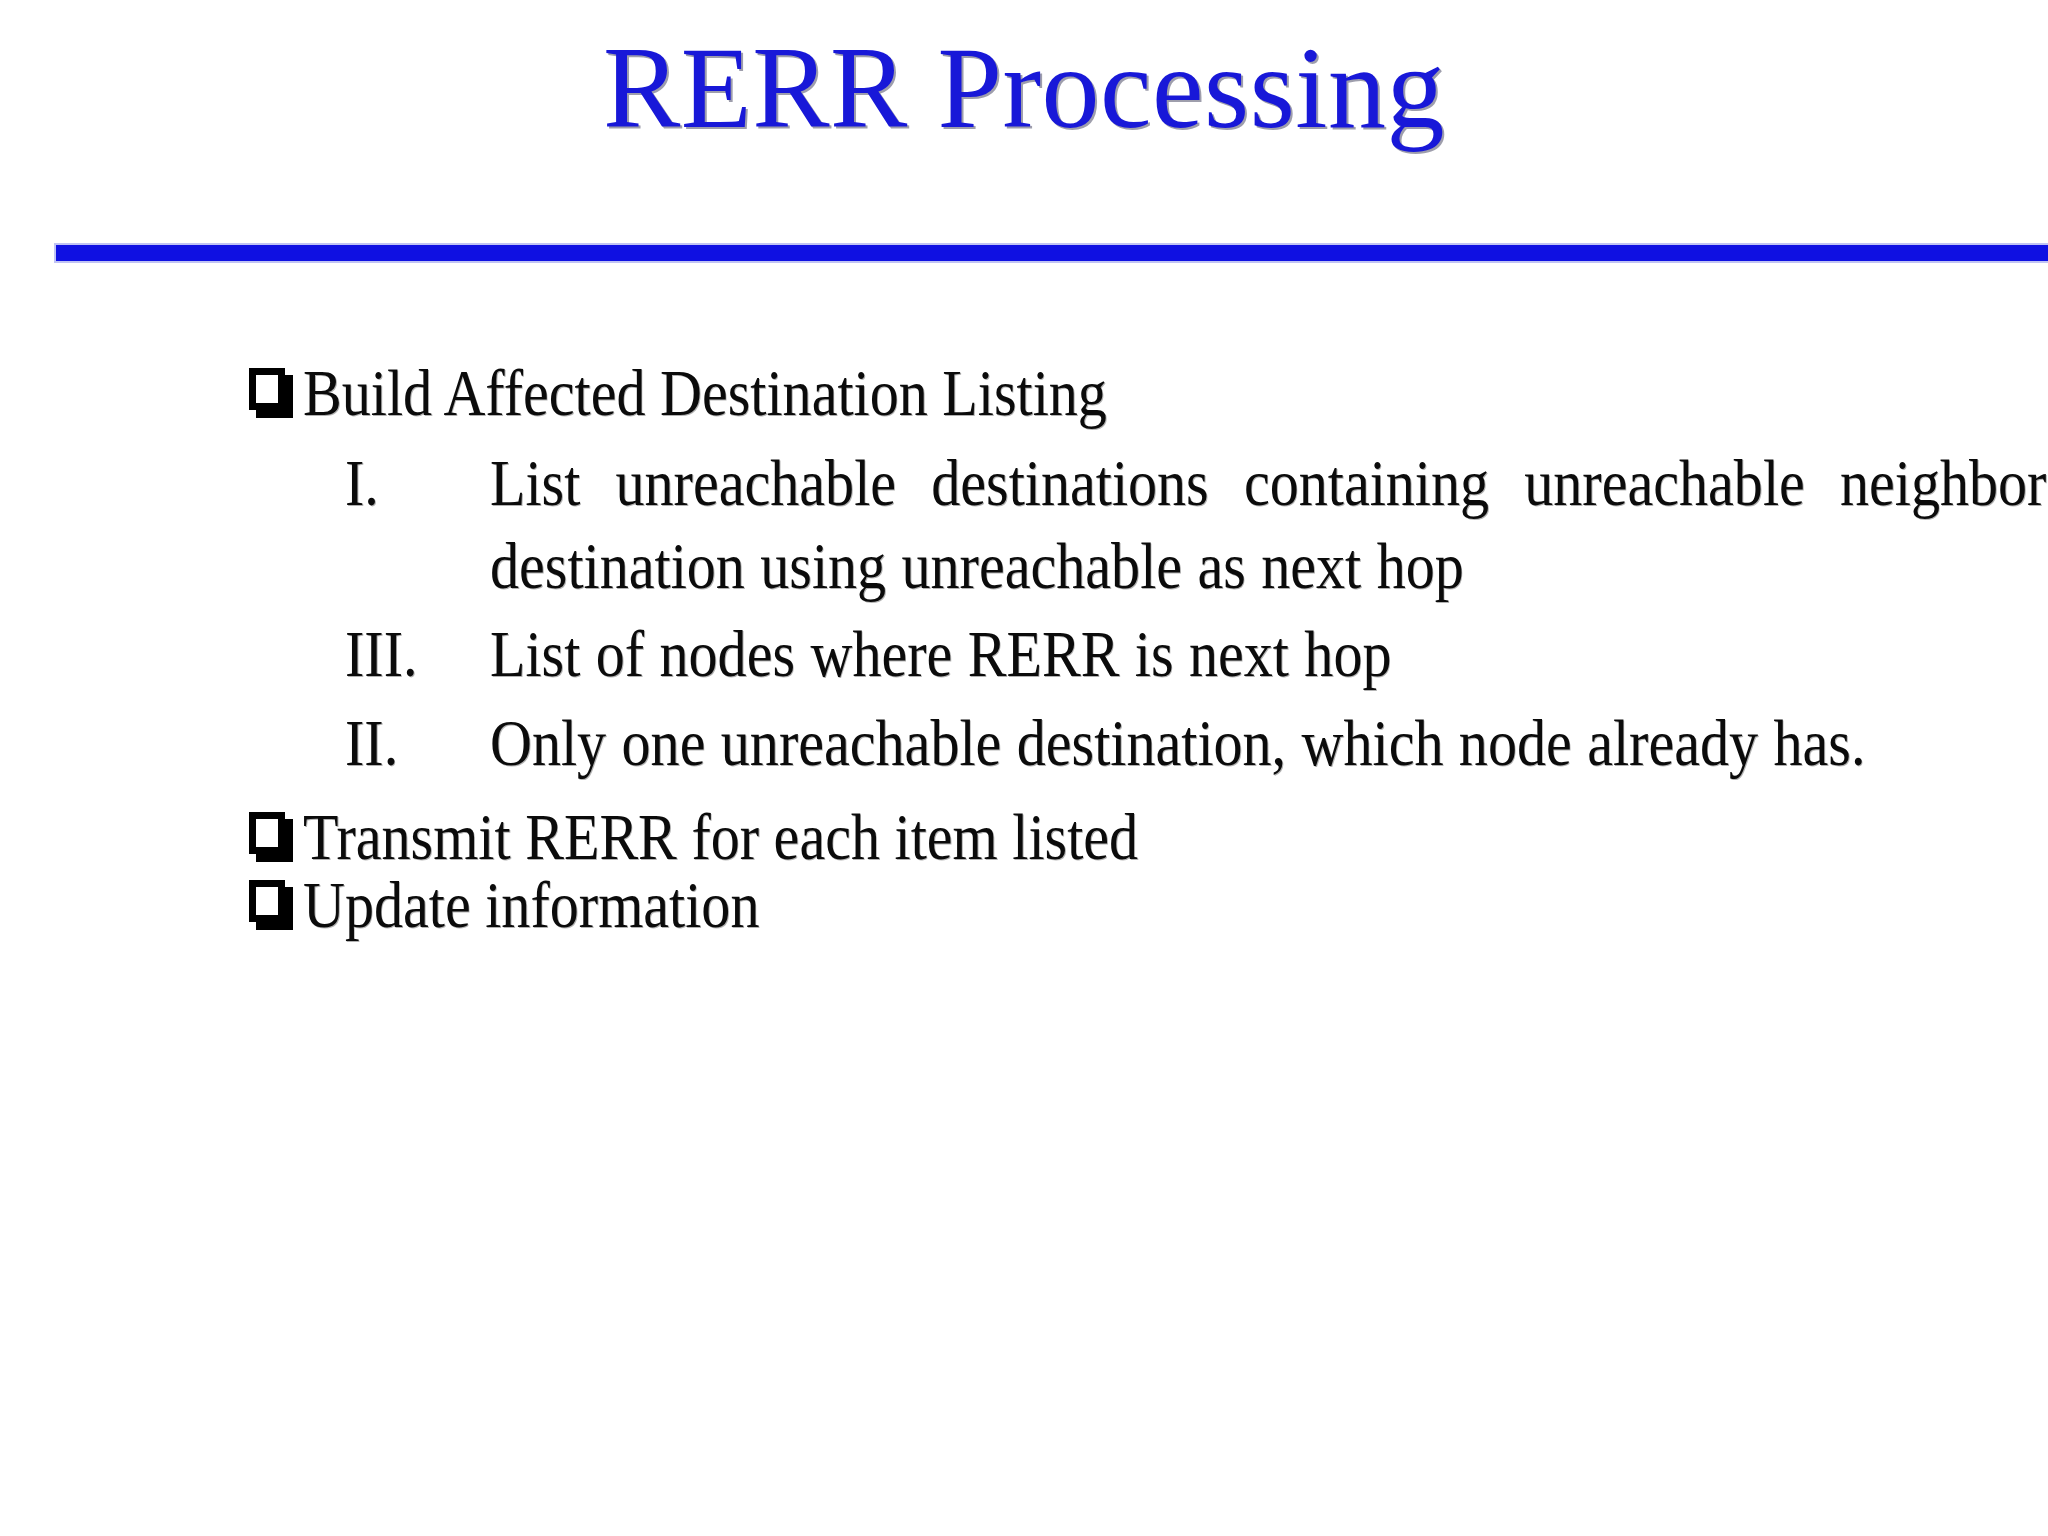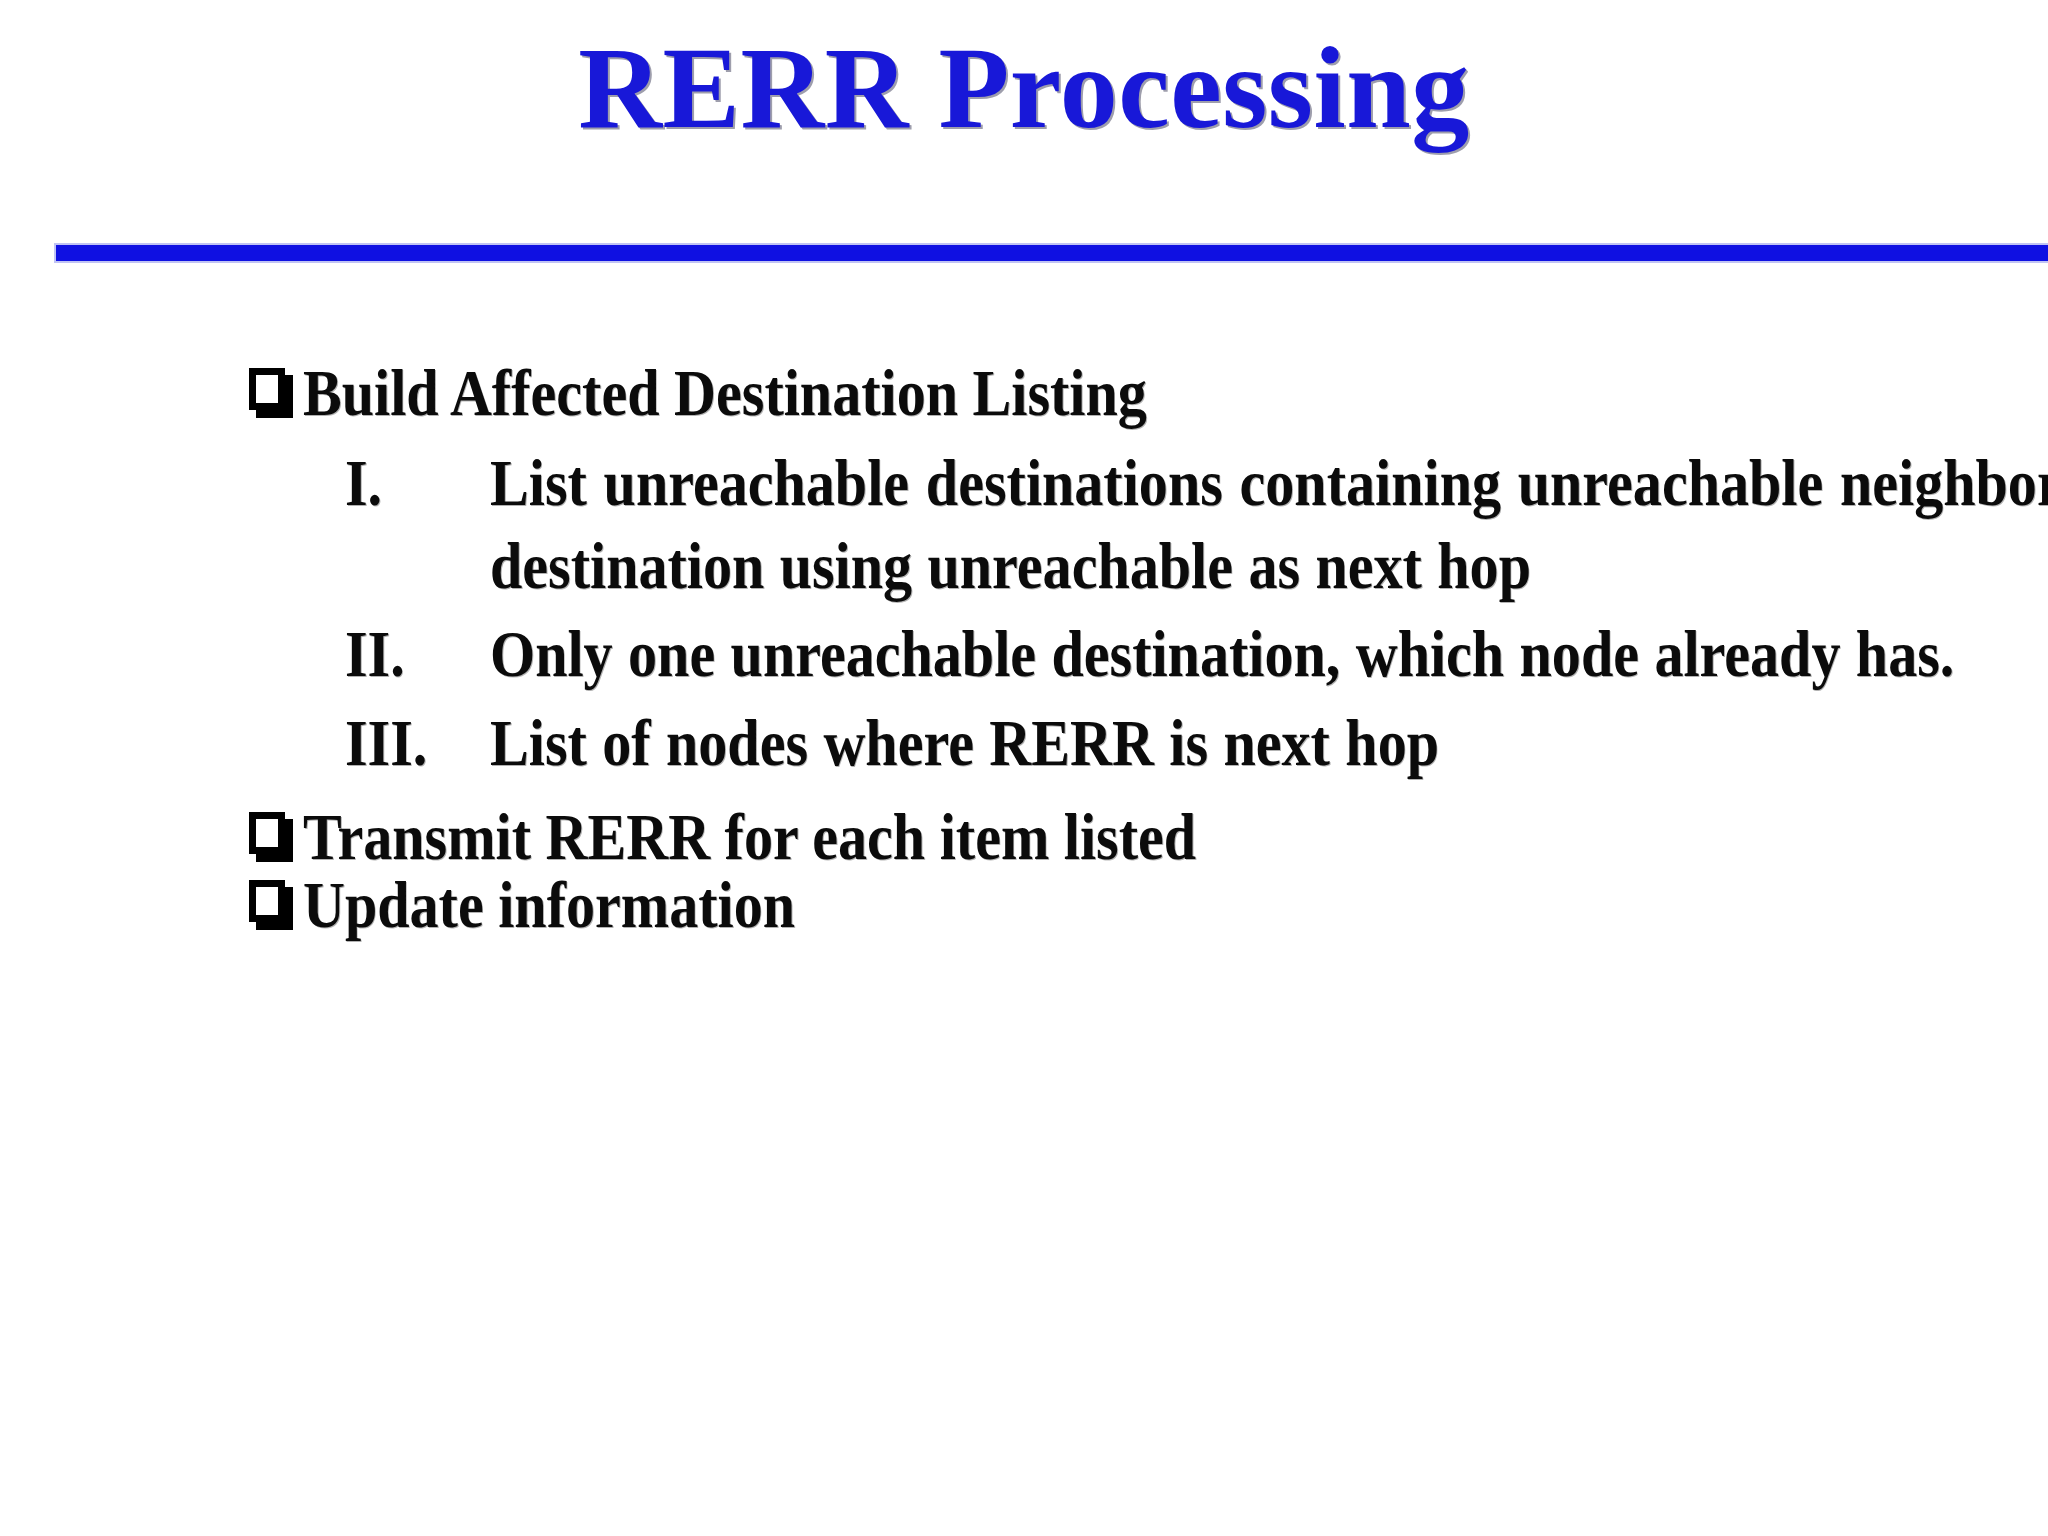--- a/index.html
+++ b/index.html
@@ -14,21 +14,20 @@
     font-family: "Liberation Serif", "DejaVu Serif", serif;
     -webkit-font-smoothing: antialiased;
   }
 
   .slide {
     position: relative;
     width: 2048px;
     height: 1204px;
     background: #ffffff;
     overflow: hidden;
-    font-weight: bold;
   }
 
   
   .slide-title {
     position: absolute;
     left: 0;
     top: 22px;
     width: 2048px;
     text-align: center;
     font-family: "Liberation Serif", "DejaVu Serif", serif;
@@ -183,27 +182,27 @@
     </div>
 
     <div class="spacer-sm"></div>
 
     <div class="roman-item">
       <span class="roman-marker">I.</span>
       <span class="roman-text justify-hard">List unreachable destinations containing unreachable neighbor &amp; destination using unreachable as next hop</span>
     </div>
 
     <div class="roman-item">
+      <span class="roman-marker">III.</span>
+      <span class="roman-text">List of nodes where RERR is next hop</span>
+    </div>
+
+    <div class="roman-item">
       <span class="roman-marker">II.</span>
       <span class="roman-text justify-hard">Only one unreachable destination, which node already has.</span>
-    </div>
-
-    <div class="roman-item">
-      <span class="roman-marker">III.</span>
-      <span class="roman-text">List of nodes where RERR is next hop</span>
     </div>
 
     <div class="spacer-sm"></div>
 
     <div class="cb-row">
       <span class="cb-icon">
         <span class="sq-face"></span>
         <span class="sq-shadow-r"></span>
         <span class="sq-shadow-b"></span>
       </span>

